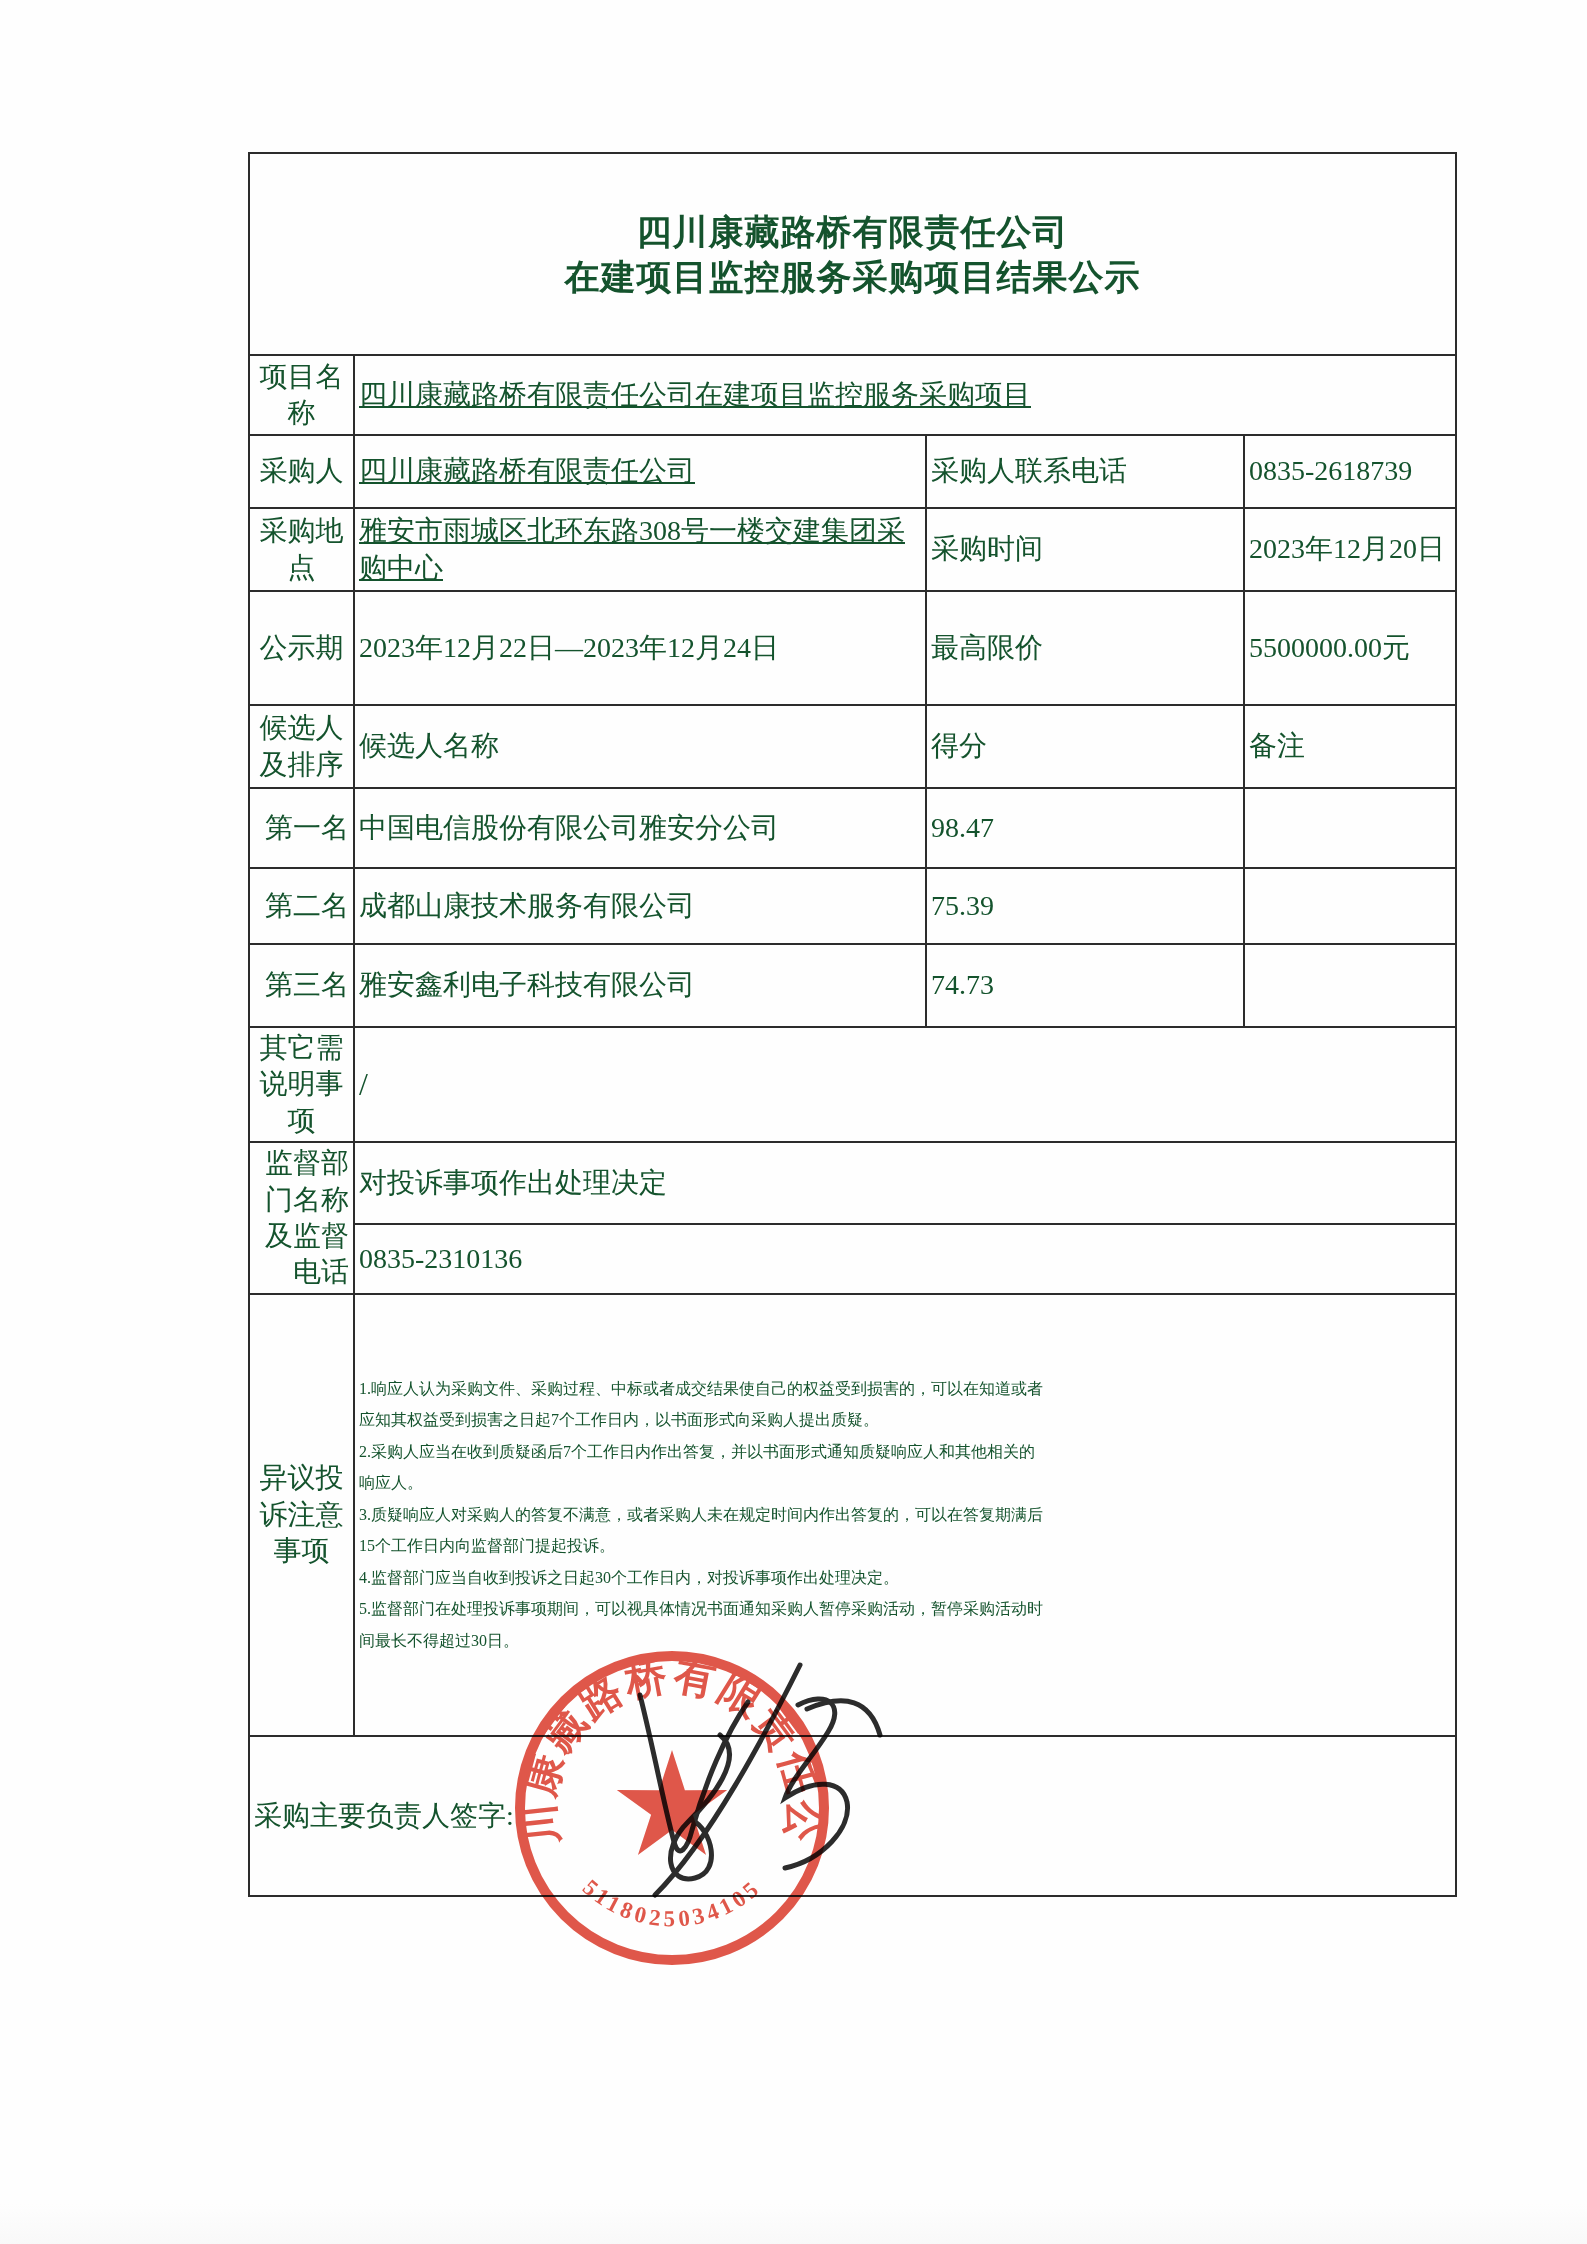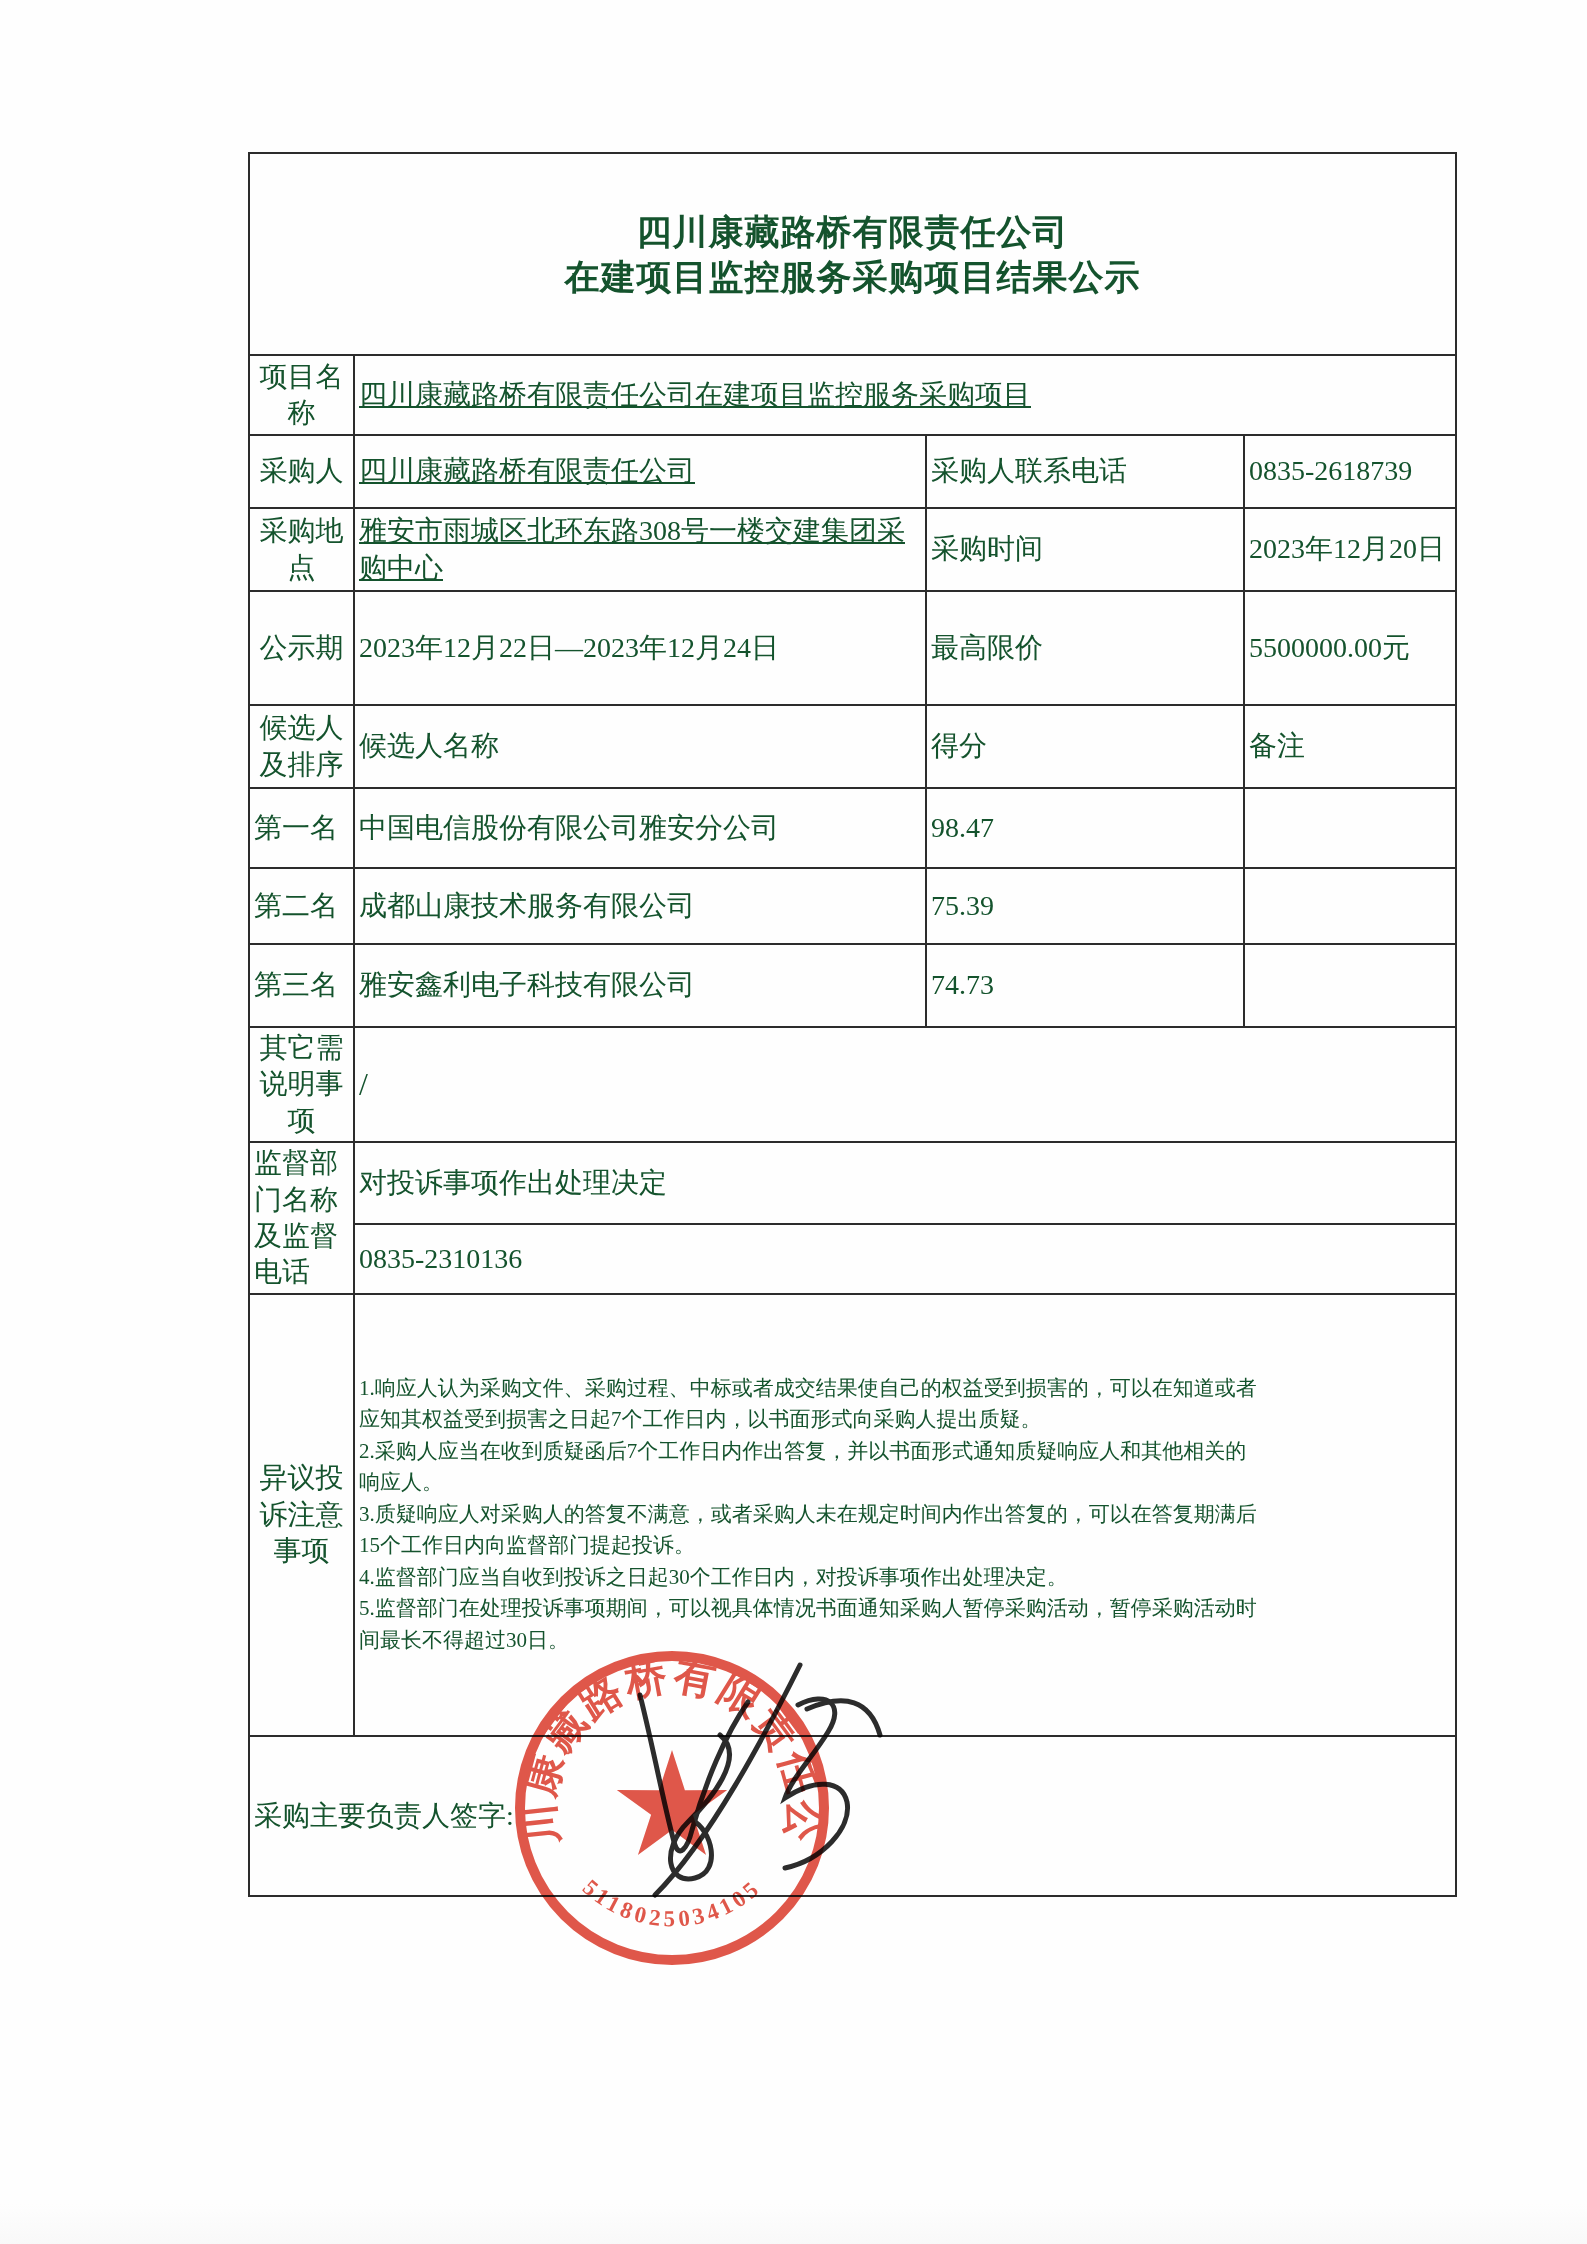--- a/index.html
+++ b/index.html
@@ -30,26 +30,26 @@
     height:196px;
     text-align:center;
     vertical-align:middle;
     font-family:"Liberation Sans","DejaVu Sans",sans-serif;
     font-weight:700;
     font-size:35px;
     line-height:47px;
     letter-spacing:1px;
   }
   td.lab{ padding-left:7px; text-align:center;}
-  td.lab-c{ text-align:left; padding-left:2px;}
+  td.lab-c{ text-align:right; padding-left:2px;}
   td.c{ text-align:left;}
   td.l{ padding-left:9px; text-align:left;text-decoration:underline;}
   td.obj-cell{
     padding:14px 4px 14px 9px;
-    font-size:21px;
+    font-size:16px;
     vertical-align:middle;
   }
   .obj-line{ line-height:31.5px; white-space:nowrap; }
   .slash{ font-size:32px; font-weight:400; }
   td.sign-cell{ padding-left:5px; font-size:28px;border-radius:30px; }
   
   .stamp{
     position:absolute; left:502px; top:1638px;
     width:340px; height:340px;
     mix-blend-mode:multiply;

